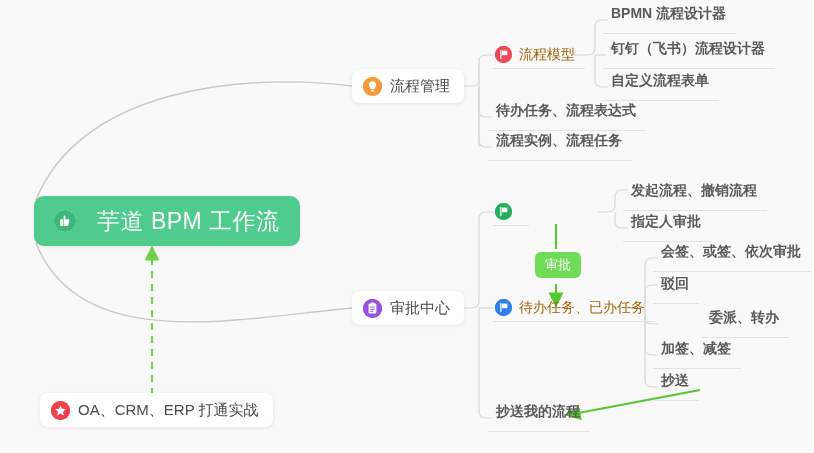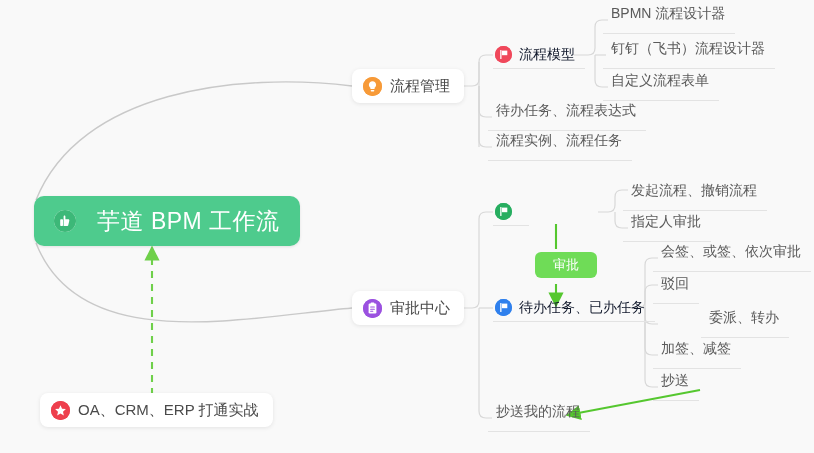--- a/index.html
+++ b/index.html
@@ -59,41 +59,42 @@
     font-size: 15px;
   }
 
   
   .underline {
     height: 28px;
     padding: 0 10px 0 2px;
     border-bottom: 1px solid #e3e3e3;
   }
   .underline .label {
-    color: #0f172a;
+    color: #a16207;
     font-size: 14px;
   }
 
   
   .leaf {
     height: 28px;
     padding: 0 10px 11px 8px;
     border-bottom: 1px solid #e3e3e3;
+    font-weight: bold;
   }
   .leaf .label {
     color: #5a5a5a;
     font-size: 14px;
   }
 
   
   .pill {
     background: #6fdc57;
     border-radius: 6px;
     height: 26px;
-    padding: 0 18px;
+    padding: 0 10px;
     justify-content: center;
   }
   .pill .label {
     color: #ffffff;
     font-size: 13px;
   }
 
   
   .icon {
     width: 17px; height: 17px;

